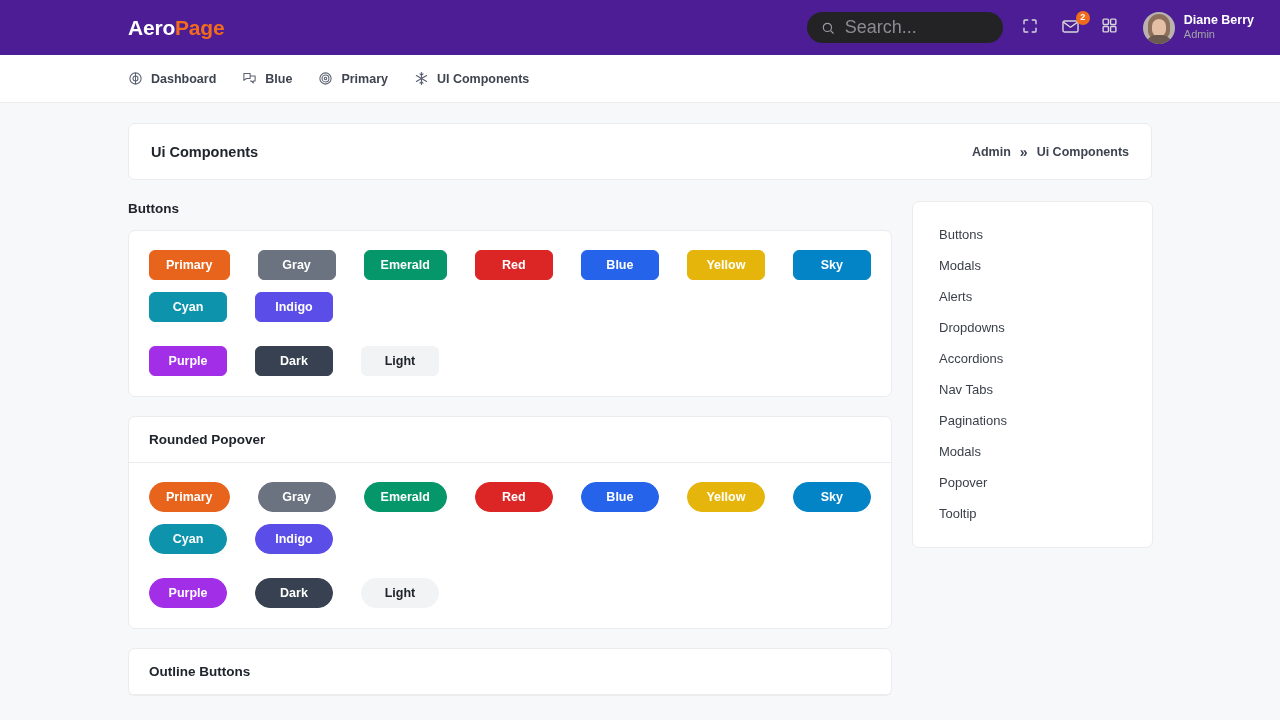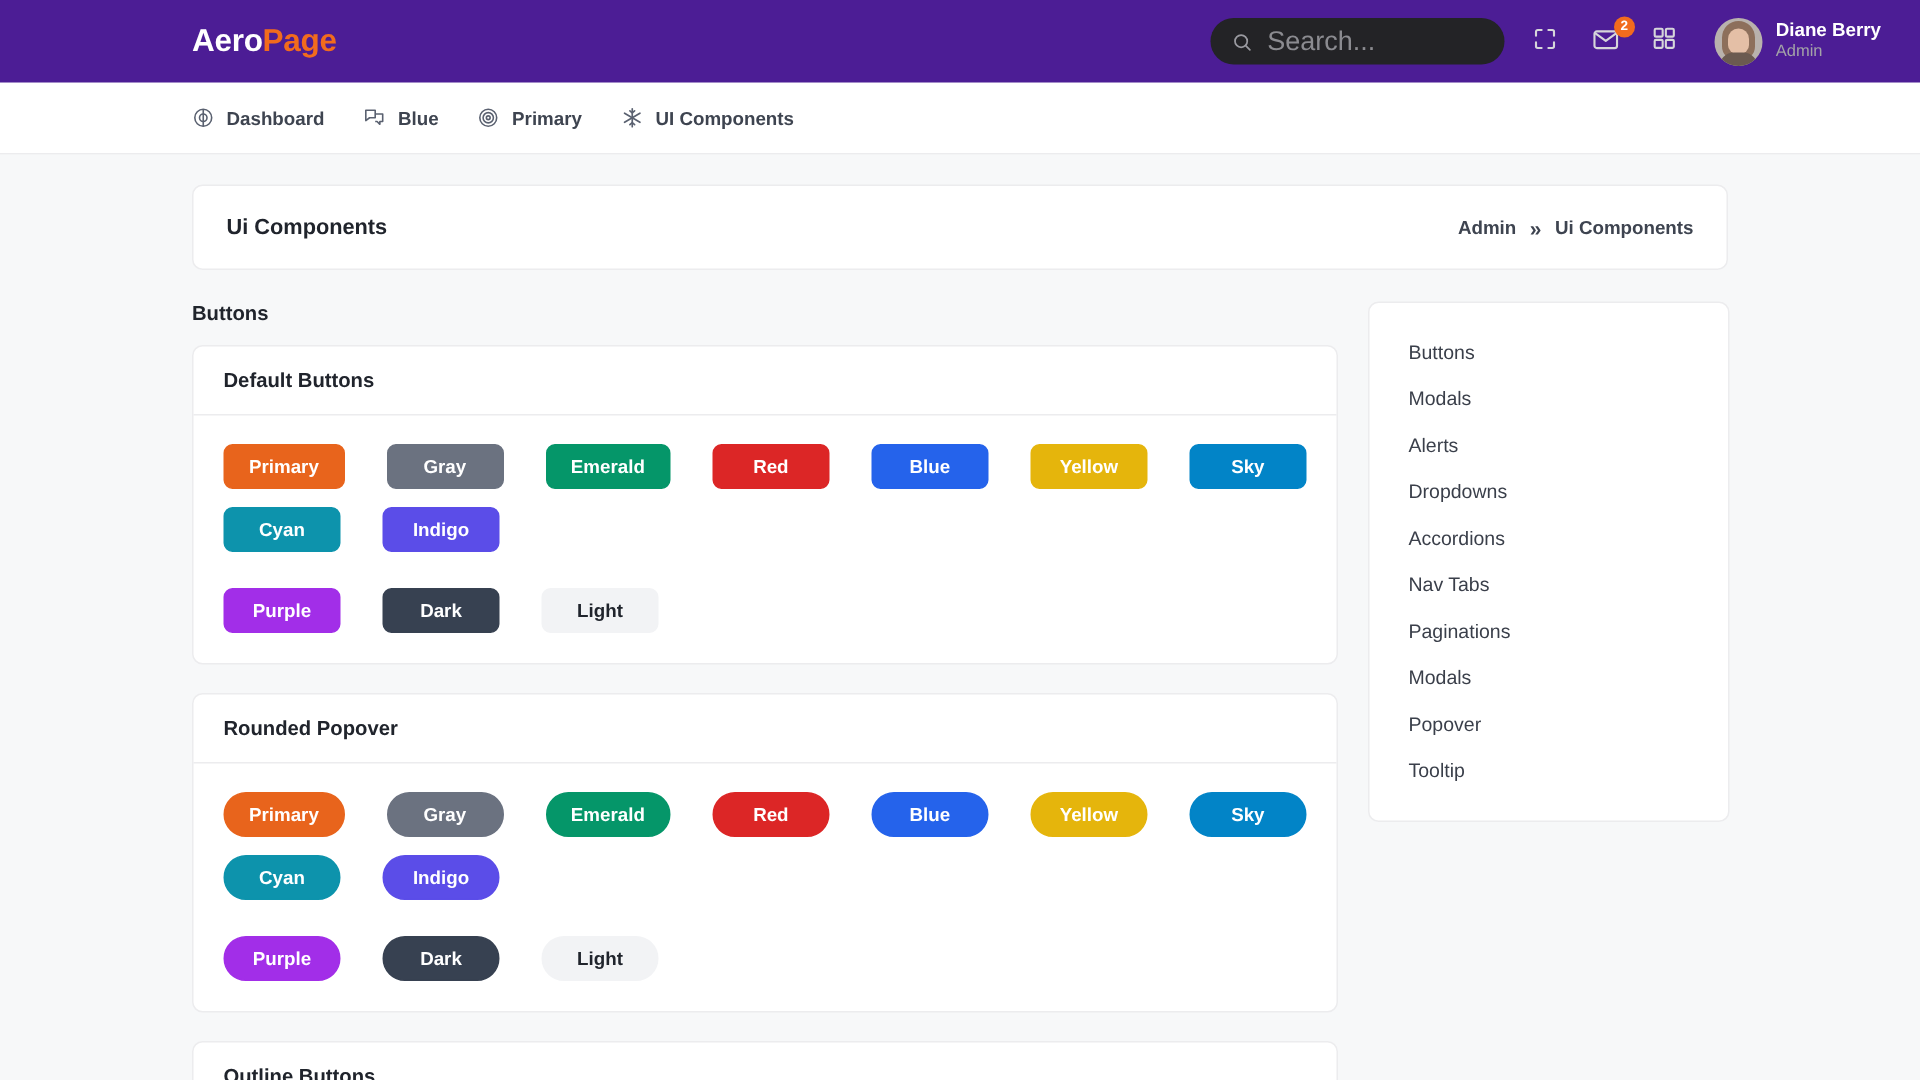--- a/index.html
+++ b/index.html
@@ -334,21 +334,20 @@
       <span class="sep">»</span>
       <span>Ui Components</span>
     </div>
   </div>
 
   <div class="columns">
     <div class="col-main">
       <div class="section-title">Buttons</div>
       <div id="panels">
           <div class="card panel default">
-            <div class="panel-head">Default Buttons</div>
             <div class="panel-body">
               <button class="btn" style="background: rgb(232, 100, 28); color: rgb(255, 255, 255); border-color: rgb(232, 100, 28);">Primary</button>
               <button class="btn" style="background: rgb(107, 114, 128); color: rgb(255, 255, 255); border-color: rgb(107, 114, 128);">Gray</button>
               <button class="btn" style="background: rgb(5, 150, 105); color: rgb(255, 255, 255); border-color: rgb(5, 150, 105);">Emerald</button>
               <button class="btn" style="background: rgb(220, 38, 38); color: rgb(255, 255, 255); border-color: rgb(220, 38, 38);">Red</button>
               <button class="btn" style="background: rgb(37, 99, 235); color: rgb(255, 255, 255); border-color: rgb(37, 99, 235);">Blue</button>
               <button class="btn" style="background: rgb(229, 181, 12); color: rgb(255, 255, 255); border-color: rgb(229, 181, 12);">Yellow</button>
               <button class="btn" style="background: rgb(2, 132, 199); color: rgb(255, 255, 255); border-color: rgb(2, 132, 199);">Sky</button>
               <button class="btn" style="background: rgb(13, 147, 172); color: rgb(255, 255, 255); border-color: rgb(13, 147, 172);">Cyan</button>
               <button class="btn" style="background: rgb(91, 77, 232); color: rgb(255, 255, 255); border-color: rgb(91, 77, 232);">Indigo</button>

